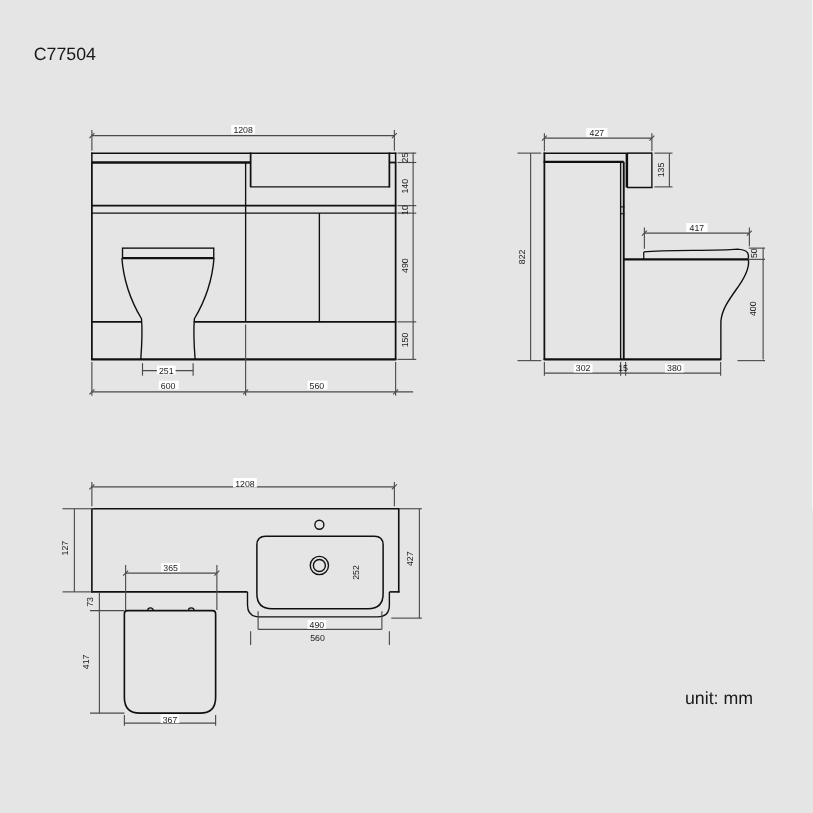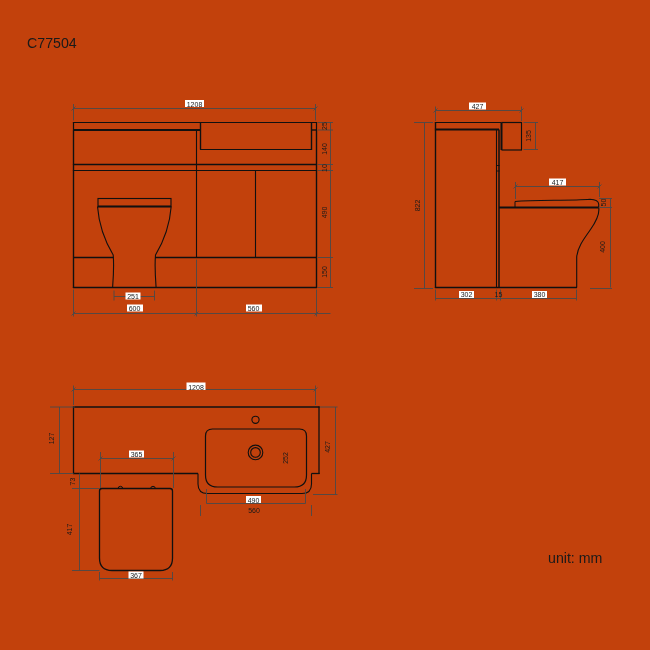--- a/index.html
+++ b/index.html
@@ -1,16 +1,16 @@
 <!DOCTYPE html>
 <html><head>
 <meta charset="utf-8">
 <style>
   html,body{margin:0;padding:0;background:#fff;}
-  .page{position:relative;width:650px;height:650px;background:#c2410c;font-family:"Liberation Sans",sans-serif;}
+  .page{position:relative;width:650px;height:650px;background:#e5e5e5;font-family:"Liberation Sans",sans-serif;}
   svg{position:absolute;left:0;top:0;}
   text{font-family:"Liberation Sans",sans-serif;fill:#1a1a1a;}
   .dim{font-size:7px;}
 </style>
 </head>
 <body>
 <div class="page">
 <svg width="650" height="650" viewBox="0 0 650 650">
 
 <g>

